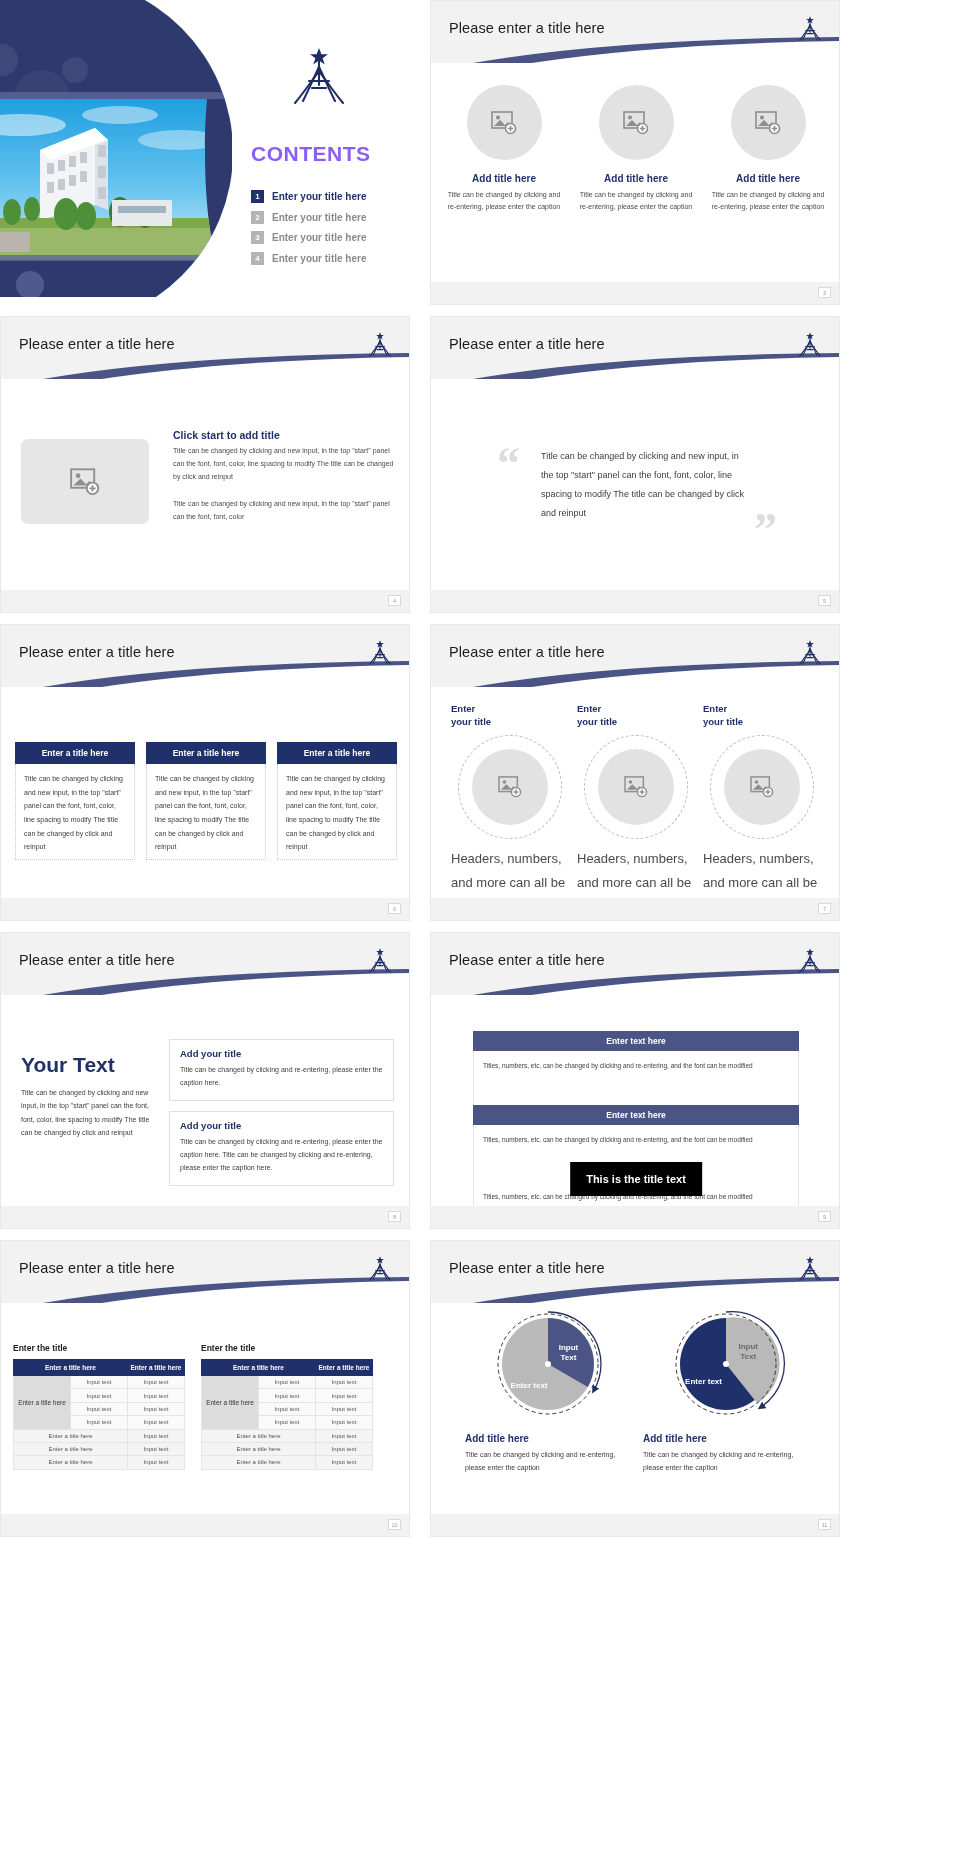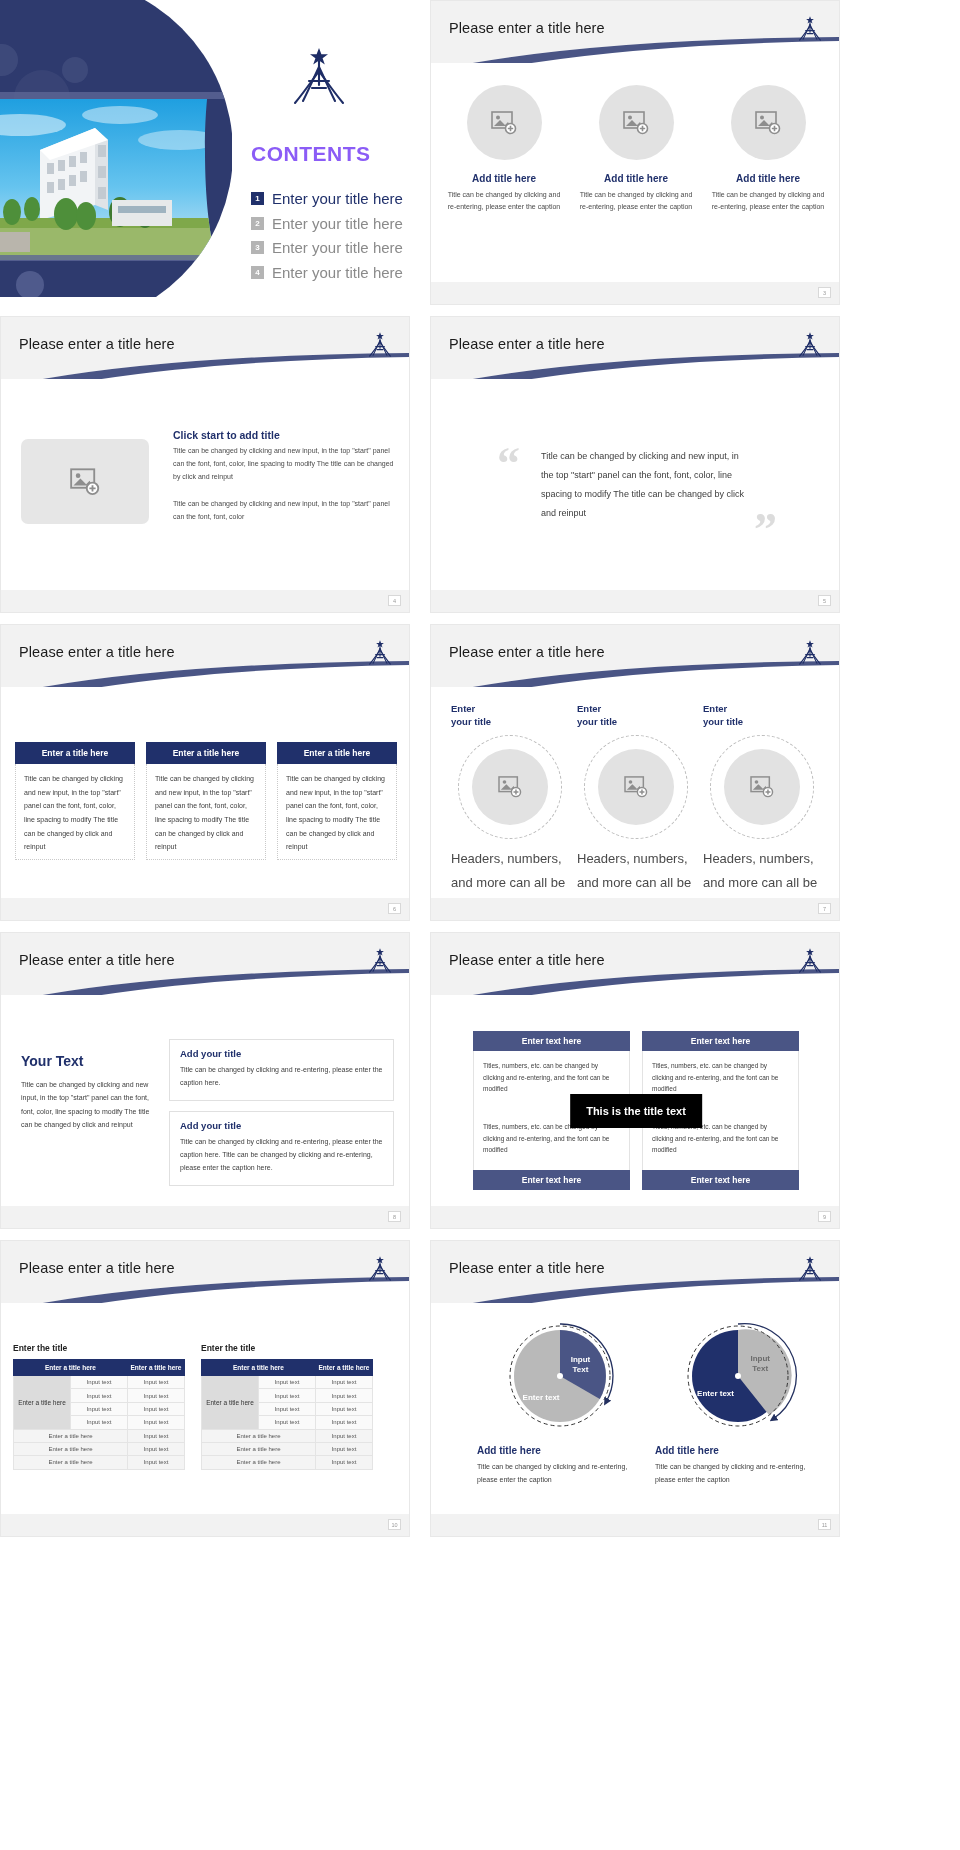--- a/index.html
+++ b/index.html
@@ -66,21 +66,21 @@
     font-size: 21px; font-weight: bold; color: #8b5cf6; letter-spacing: .5px;
   }
   .toc { position: absolute; left: 6px; top: 190px; width: 160px; }
   .toc-row { display: flex; align-items: center; gap: 8px; margin-bottom: 7.5px; }
   .toc-num {
     width: 13px; height: 13px; background: #b4b4b4; color: #fff;
     font-size: 8px; display: flex; align-items: center; justify-content: center;
     font-weight: bold;
   }
   .toc-row.active .toc-num { background: #20306b; }
-  .toc-txt { font-size: 15px; color: #8a8a8a; font-weight: normal; }
+  .toc-txt { font-size: 10px; color: #8a8a8a; font-weight: bold; }
   .toc-row.active .toc-txt { color: #20306b; }
 
   
   .body { position: absolute; left: 0; top: 62px; width: 100%; height: 235px; }
 
   
   .circ-row { position: absolute; left: 14px; top: 22px; width: 382px; display: flex; justify-content: space-between; }
   .circ-col { width: 118px; text-align: center; }
   .circ {
     width: 75px; height: 75px; border-radius: 50%; background: #e2e2e2;
@@ -122,30 +122,30 @@
     position: absolute; inset: 0; border: 1px dashed #bdbdbd; border-radius: 50%;
   }
   .s7-ring .solid {
     position: absolute; left: 14px; top: 14px; width: 76px; height: 76px;
     background: #e2e2e2; border-radius: 50%; display:flex; align-items:center; justify-content:center;
   }
   .s7-d { font-size: 13px; color: #4a4a4a; line-height: 1.85; margin-top: 8px; }
 
   
   .s8-left { position: absolute; left: 20px; top: 58px; width: 130px; }
-  .s8-h { font-size: 14px; font-weight: bold; color: #20306b; margin-bottom: 9px; }
+  .s8-h { font-size: 21px; font-weight: bold; color: #20306b; margin-bottom: 9px; }
   .s8-p { font-size: 7px; color: #3d3d3d; line-height: 1.9; }
   .s8-right { position: absolute; left: 168px; top: 44px; width: 225px; }
   .s8-box { border: 1px solid #e0e0e0; padding: 8px 10px 10px; margin-bottom: 10px; }
   .s8-box-h { font-size: 9.5px; font-weight: bold; color: #20306b; margin-bottom: 5px; }
   .s8-box-p { font-size: 7px; color: #3d3d3d; line-height: 1.85; }
 
   
   .s9 { position: absolute; left: 42px; top: 36px; width: 326px; }
-  .s9-grid { display: grid; grid-template-columns: 1fr 1fr; column-gap: 12px; }
+  .s9-grid { display: grid; grid-template-columns: 1fr; column-gap: 12px; }
   .s9-cell { position: relative; }
   .s9-bar {
     background: #4a5585; color: #fff; font-size: 8.5px; font-weight: bold;
     text-align: center; padding: 5px 0;
   }
   .s9-txt { border-left: 1px solid #e3e3e3; border-right: 1px solid #e3e3e3;
             font-size: 6.5px; color: #3d3d3d; line-height: 1.8; padding: 9px 9px 14px; min-height: 54px; }
   .s9-txt.lower { padding-top: 12px; }
   .s9-center {
     position: absolute; left: 50%; top: 50%; transform: translate(-50%,-50%);
@@ -163,21 +163,21 @@
     padding: 4px 0; text-align: center; border: 1px solid #20306b;
   }
   table.tt td {
     font-size: 6px; color: #555; text-align: center; padding: 3.2px 0;
     border: 1px solid #e4e4e4; background: #fafafa;
   }
   table.tt td.rowhead { background: #dcdcdc; color: #333; font-size: 6.5px; }
   table.tt tr.wide td { background: #f4f4f4; }
 
   
-  .s11 { position: absolute; left: 16px; top: 14px; width: 380px; display: flex; justify-content: flex-end; }
+  .s11 { position: absolute; left: 16px; top: 2px; width: 380px; display: flex; justify-content: center; }
   .s11-col { width: 178px; }
   .donutbox { height: 120px; display:flex; align-items:center; justify-content:center; position: relative; }
   .s11-h { font-size: 10px; font-weight: bold; color: #20306b; margin: 8px 0 5px 6px; }
   .s11-p { font-size: 7px; color: #3d3d3d; line-height: 1.85; margin-left: 6px; }
   .lbl { position:absolute; font-size: 8px; font-weight: bold; color:#fff; text-align:center; line-height:1.2; }
 </style>
 </head>
 <body>
 
 <div class="deck">

